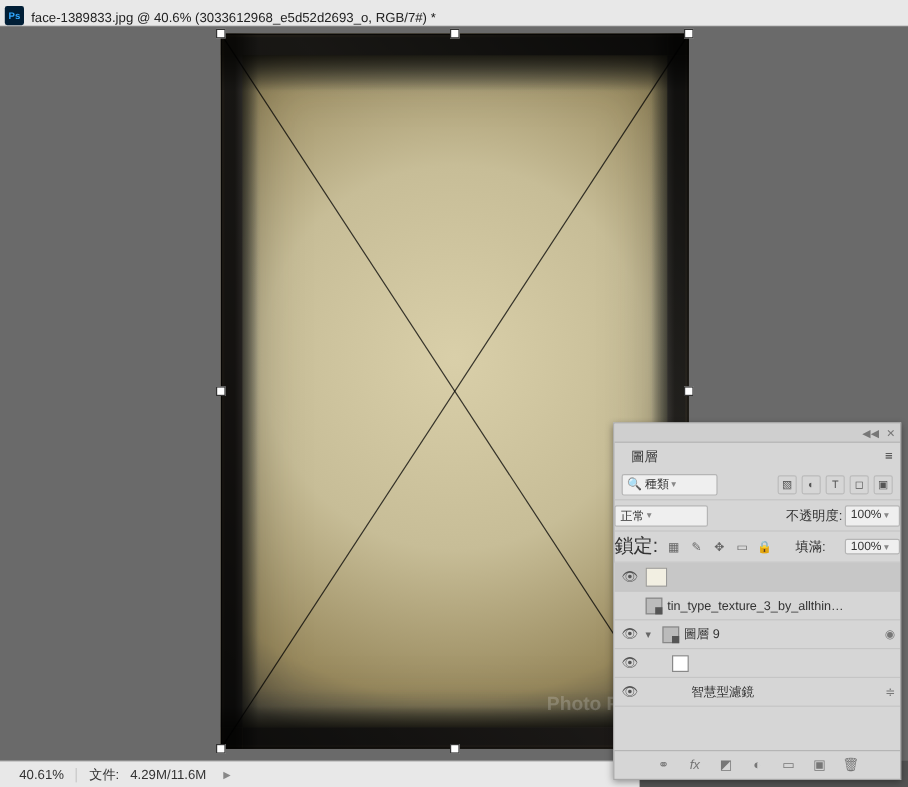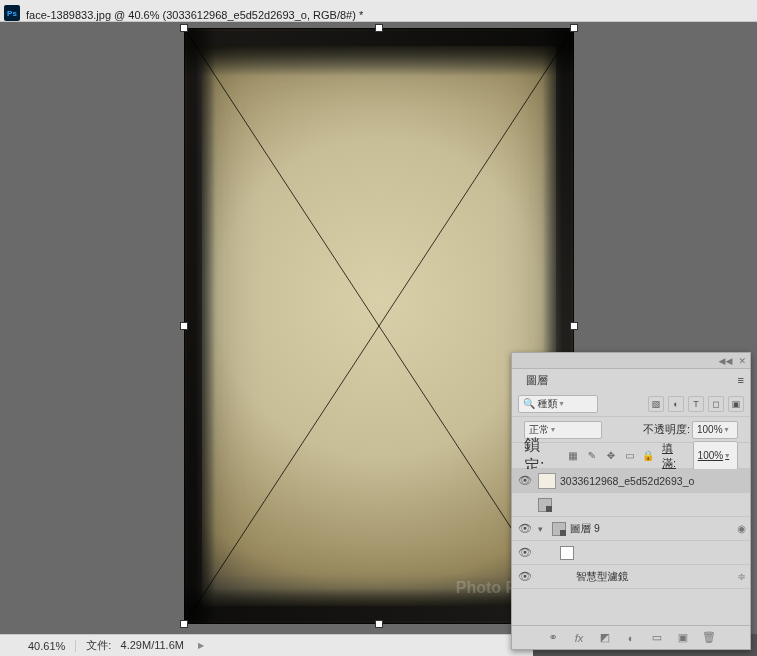--- a/index.html
+++ b/index.html
@@ -25,31 +25,31 @@
     background:
       linear-gradient(to right, rgba(55,70,100,0.7) 0 4%, transparent 8% 92%, rgba(55,70,100,0.65) 96% 100%),
       linear-gradient(to bottom, rgba(55,70,100,0.7) 0 4%, transparent 8% 92%, rgba(55,70,100,0.65) 96% 100%);
     opacity:0.55;
   }
   .transform-box { position: absolute; inset: 0; }
   .transform-box line { stroke: rgba(0,0,0,0.75); stroke-width: 1; }
   .handle { position: absolute; width: 8px; height: 8px; background: #fff; border: 1px solid #333; transform: translate(-50%,-50%);}
   .watermark { position: absolute; right: 20px; bottom: 28px; color: rgba(230,230,230,0.22); font-weight: bold; font-size: 16px; text-align: center; line-height: 1; }
 
-  .status-bar { position: absolute; bottom: 0; left: 0; width: 533px; height: 22px; background: #e8e8e8; border-top: 1px solid #c8c8c8; display: flex; align-items: center; font-size: 11px; color: #333; padding: 0 18px; }
+  .status-bar { position: absolute; bottom: 0; left: 0; width: 533px; height: 22px; background: #e8e8e8; border-top: 1px solid #c8c8c8; display: flex; align-items: center; font-size: 11px; color: #333; padding: 0 6px; }
   .status-seg { padding: 0 10px; border-right: 1px solid #c8c8c8; }
   .status-drop { margin-left: 4px; color: #888; font-size: 8px; }
 
   .panel { position: absolute; right: 6px; bottom: 6px; width: 240px; height: 298px; background: #d6d6d6; border: 1px solid #a8a8a8; box-shadow: 0 2px 6px rgba(0,0,0,0.4); display: flex; flex-direction: column; font-size: 11px; color: #333; }
   .panel-header { height: 16px; background: #cfcfcf; border-bottom: 1px solid #b5b5b5; display:flex; justify-content:flex-end; align-items:center; padding: 0 4px; gap:6px;}
   .panel-header span { color:#777; font-size:9px;}
   .panel-tabs { height: 22px; display: flex; align-items: center; padding-left: 4px; }
   .panel-tab { padding: 3px 10px; background: #d6d6d6; font-size: 11px; }
   .panel-menu { margin-left:auto; padding: 0 6px; cursor:pointer;}
-  .panel-row { display:flex; align-items:center; height: 26px; border-bottom: 1px solid #c5c5c5; padding: 0 12px; gap:4px;}
+  .panel-row { display:flex; align-items:center; height: 26px; border-bottom: 1px solid #c5c5c5; padding: 0 0; gap:4px;}
   .search-row { padding: 4px 6px; height: 26px;}
   .search-select { flex:0 0 80px; height:18px; border:1px solid #b5b5b5; background:#efefef; border-radius:2px; display:flex; align-items:center; padding:0 4px; font-size:10px;}
   .filter-icons { display:flex; gap:4px; margin-left:auto;}
   .filter-icons .ic{ width:16px; height:16px; border:1px solid #bbb; border-radius:2px; display:flex; align-items:center; justify-content:center; font-size:9px; color:#555;}
   .blend-row select, .blend-row .dd { height:18px; }
   .dd { display:inline-flex; align-items:center; border:1px solid #b5b5b5; background:#efefef; border-radius:2px; padding: 0 4px; font-size:10px; }
   .blend-row { justify-content:space-between; }
   .lock-row { gap:6px; }
   .lock-row .label{font-size:16px;}
   .lock-icons { display:flex; gap:5px;}
@@ -74,21 +74,21 @@
 </style>
 </head>
 <body>
 
 <div class="title-bar">
   <div class="ps-icon">Ps</div>
   <span>face-1389833.jpg</span>
   <span>&nbsp;@&nbsp;</span>
   <span>40.6%</span>
   <span>&nbsp;</span>
-  <span>(3033612968_e5d52d2693_o, RGB/8#) *</span>
+  <span>(3033612968_e5d52d2693_o, RGB/7#) *</span>
 </div>
 
 <div class="canvas-area">
   <div class="document">
     <div class="texture-bg"></div>
     <div class="texture-blue"></div>
     <div class="texture-border"></div>
     <div class="watermark">Photo Planet</div>
     <svg class="transform-box" viewBox="0 0 390 596" preserveAspectRatio="none">
       <rect x="0.5" y="0.5" width="389" height="595" fill="none" stroke="rgba(0,0,0,0.75)"></rect>
@@ -156,37 +156,37 @@
 
   <div class="panel-row lock-row">
     <span class="label">鎖定:</span>
     <div class="lock-icons">
       <div class="lic">▦</div>
       <div class="lic">✎</div>
       <div class="lic">✥</div>
       <div class="lic">▭</div>
       <div class="lic">🔒</div>
     </div>
-    <div style="margin-left:auto;display:flex;gap:6px;text-decoration:underline;">
+    <div style="margin-left:auto;display:flex;align-items:center;gap:16px;">
       <span>填滿:</span>
       <div class="dd triangle-down" style="width:46px;">
         <span>100%</span>
       </div>
     </div>
   </div>
 
   <div class="layers-list">
     <div class="layer-item sel">
       <div class="eye">👁</div>
       <span class="thumb"></span>
-      <span class="layer-name">3033612968_e5d52d2693_o</span>
     </div>
     <div class="layer-item">
       <div class="eye"></div>
       <span class="so-ic"></span>
+      <span class="layer-name">tin_type_texture_3_by_allthin…</span>
     </div>
     <div class="layer-item">
       <div class="eye">👁</div>
       <span class="tw">▾</span>
       <span class="so-ic"></span>
       <span class="layer-name">圖層 9</span>
       <span class="link-ic">◉</span>
     </div>
     <div class="layer-item indent2">
       <div class="eye" style="margin-left:-40px;">👁</div>

